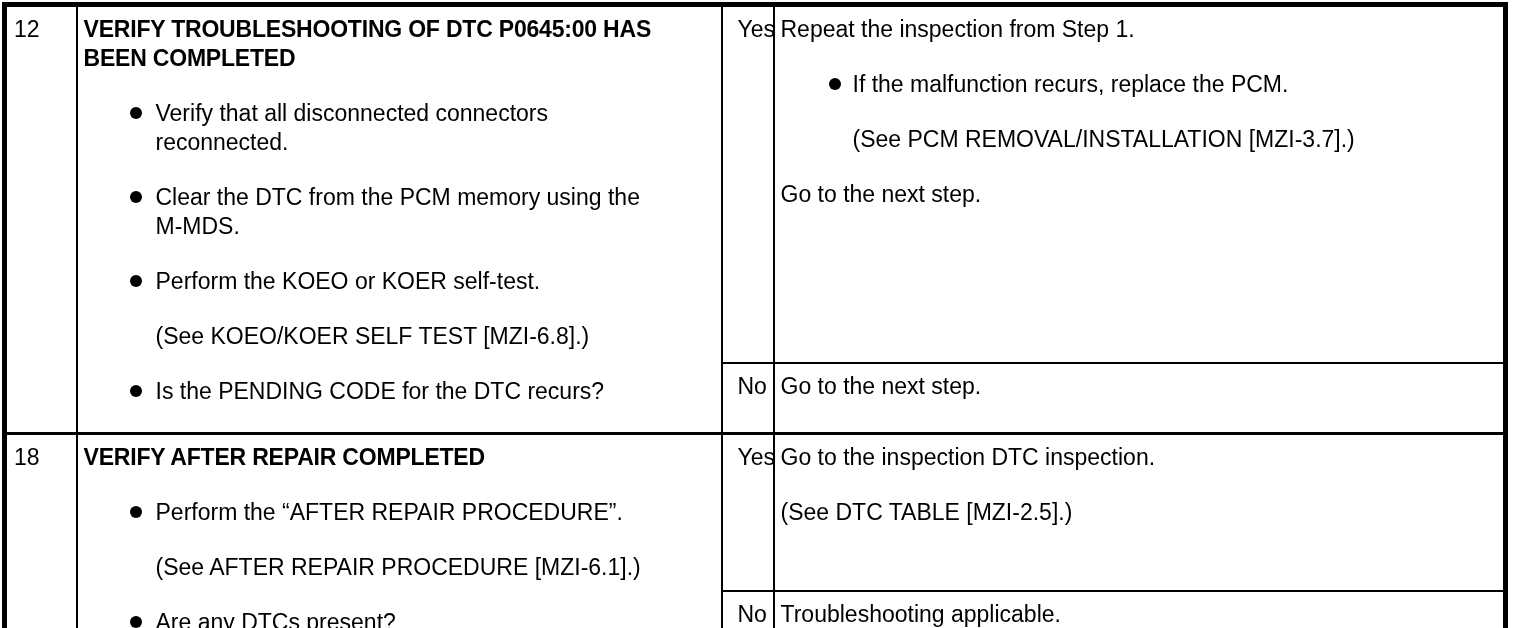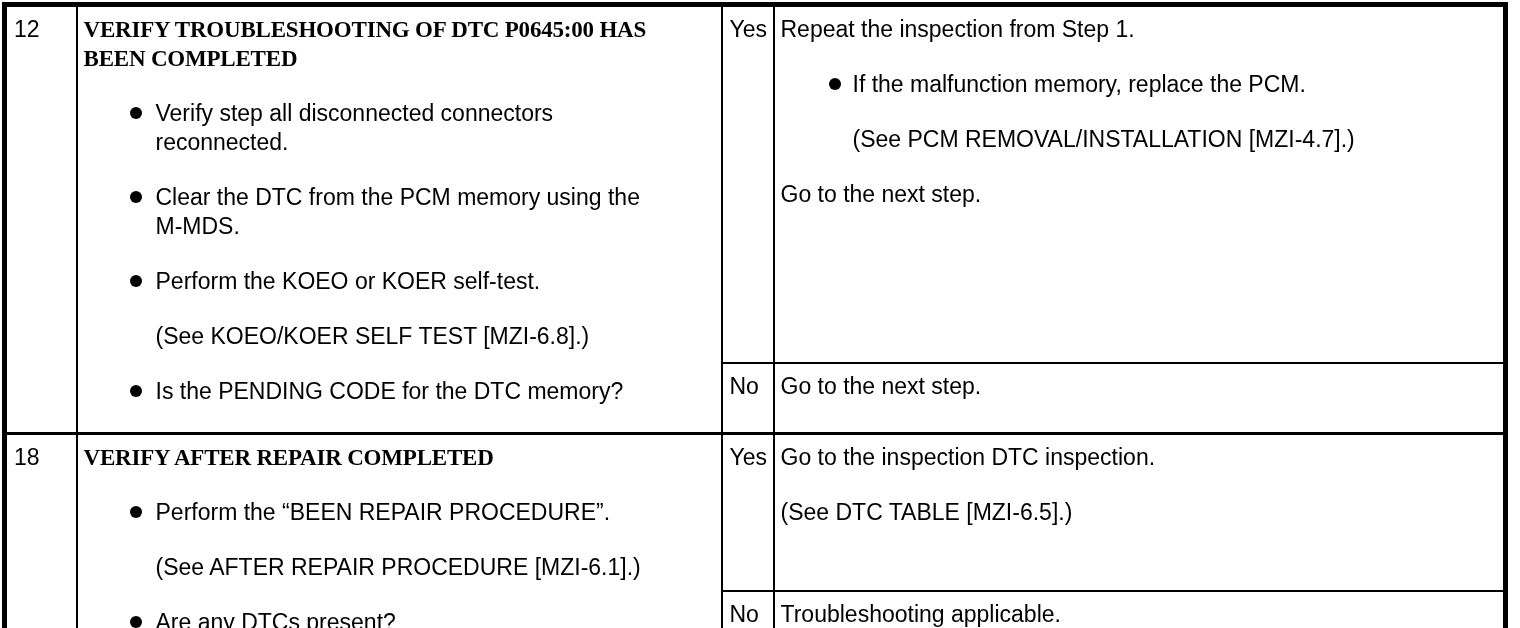--- a/index.html
+++ b/index.html
@@ -32,29 +32,28 @@
     padding: 8px 4px 0 6px;
     overflow: hidden;
   }
   tr.heavy td {
     border-top: 3px solid #000000;
   }
   .step-cell {
     padding-left: 7px;
   }
   .yn-cell {
-    padding-left: 7px;
+    padding-left: 15px;
     padding-right: 2px;
   }
   .title {
     font-weight: bold;
     white-space: pre-line;
     margin: 0 0 26px 0;
     letter-spacing: -0.2px;
-    font-family: Liberation Serif, serif;
   }
   .para {
     position: relative;
     margin: 0 0 26px 0;
   }
   .para.bullet,
   .para.note {
     padding-left: 72px;
   }
   .dot {
@@ -88,53 +87,53 @@
     <tbody>
         <tr style="height:336px">
       <td class="step-cell" rowspan="2">
         <span>12</span>
       </td>
       <td class="action-cell" rowspan="2">
         <div class="title">VERIFY TROUBLESHOOTING OF DTC P0645:00 HAS
 BEEN COMPLETED</div>
         <div class="para bullet">
           <span class="dot"></span>
-          <span class="txt">Verify step all disconnected connectors
+          <span class="txt">Verify that all disconnected connectors
 reconnected.</span>
         </div>
         <div class="para bullet">
           <span class="dot"></span>
           <span class="txt">Clear the DTC from the PCM memory using the
 M-MDS.</span>
         </div>
         <div class="para bullet">
           <span class="dot"></span>
           <span class="txt">Perform the KOEO or KOER self-test.</span>
         </div>
         <div class="para note">
           <span class="txt">(See KOEO/KOER SELF TEST [MZI-6.8].)</span>
         </div>
         <div class="para bullet">
           <span class="dot"></span>
-          <span class="txt">Is the PENDING CODE for the DTC memory?</span>
+          <span class="txt">Is the PENDING CODE for the DTC recurs?</span>
         </div>
       </td>
       <td class="yn-cell">
         <span>Yes</span>
       </td>
       <td class="result-cell">
         <div class="para">
           <span class="txt">Repeat the inspection from Step 1.</span>
         </div>
         <div class="para bullet">
           <span class="dot"></span>
-          <span class="txt">If the malfunction memory, replace the PCM.</span>
+          <span class="txt">If the malfunction recurs, replace the PCM.</span>
         </div>
         <div class="para note">
-          <span class="txt">(See PCM REMOVAL/INSTALLATION [MZI-4.7].)</span>
+          <span class="txt">(See PCM REMOVAL/INSTALLATION [MZI-3.7].)</span>
         </div>
         <div class="para">
           <span class="txt">Go to the next step.</span>
         </div>
       </td>
     </tr>
 
     <tr style="height:66px">
       <td class="yn-cell">
         <span>No</span>
@@ -147,39 +146,39 @@
     </tr>
 
     <tr class="heavy" style="height:140px">
       <td class="step-cell" rowspan="2">
         <span>18</span>
       </td>
       <td class="action-cell" rowspan="2">
         <div class="title">VERIFY AFTER REPAIR COMPLETED</div>
         <div class="para bullet">
           <span class="dot"></span>
-          <span class="txt">Perform the “BEEN REPAIR PROCEDURE”.</span>
+          <span class="txt">Perform the “AFTER REPAIR PROCEDURE”.</span>
         </div>
         <div class="para note">
           <span class="txt">(See AFTER REPAIR PROCEDURE [MZI-6.1].)</span>
         </div>
         <div class="para bullet">
           <span class="dot"></span>
           <span class="txt">Are any DTCs present?</span>
         </div>
       </td>
       <td class="yn-cell">
         <span>Yes</span>
       </td>
       <td class="result-cell">
         <div class="para">
           <span class="txt">Go to the inspection DTC inspection.</span>
         </div>
         <div class="para">
-          <span class="txt">(See DTC TABLE [MZI-6.5].)</span>
+          <span class="txt">(See DTC TABLE [MZI-2.5].)</span>
         </div>
       </td>
     </tr>
 
     <tr style="height:58px">
       <td class="yn-cell">
         <span>No</span>
       </td>
       <td class="result-cell">
         <div class="para">

